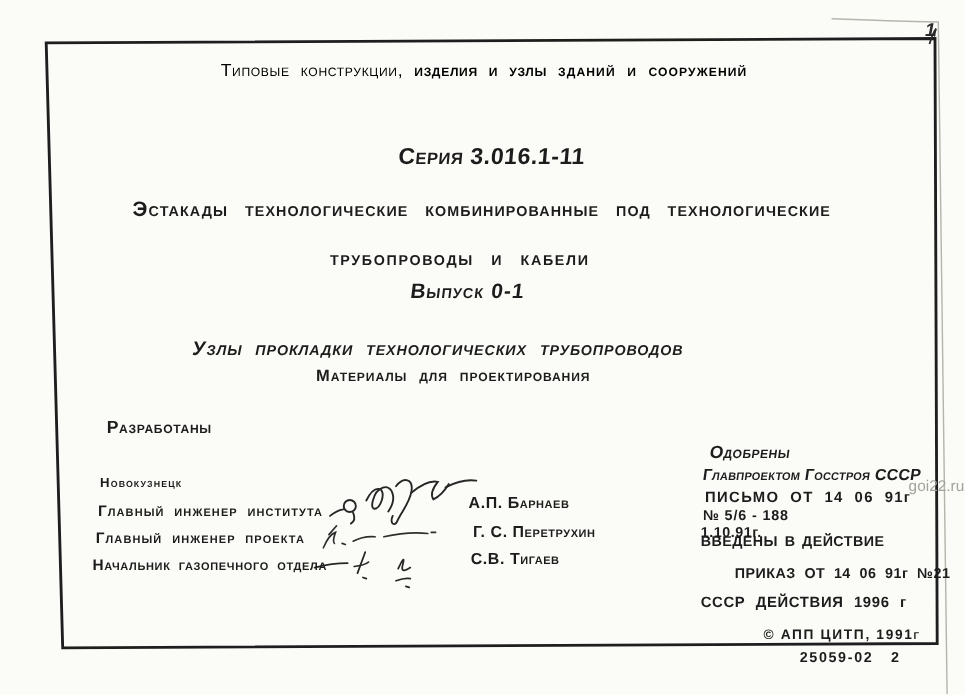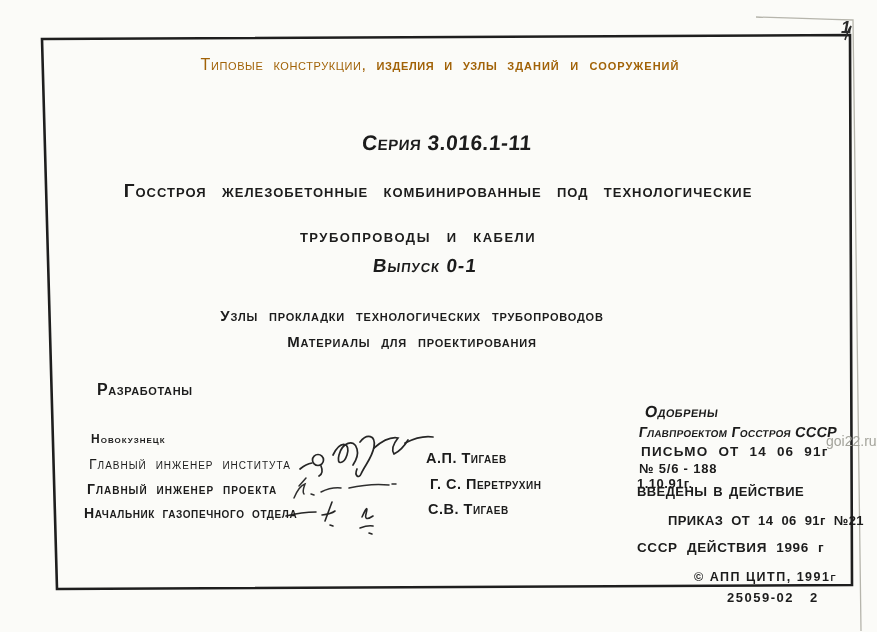--- a/index.html
+++ b/index.html
@@ -8,41 +8,41 @@
     position:relative; width:877px; height:632px; overflow:hidden;
     background:#fbfbf8; color:#1c1c1c;
   }
   .abs { position:absolute; }
   svg.overlay { position:absolute; left:0; top:0; width:877px; height:632px; pointer-events:none; }
 
   
   .caps { font-variant:small-caps; }
   .ctr  { text-align:center; }
 
-  .header-line { top:56px; left:40px; width:800px; font-size:16px; letter-spacing:.6px; word-spacing:5px; color:#a16207; }
+  .header-line { top:56px; left:40px; width:800px; font-size:16px; letter-spacing:.6px; word-spacing:5px; color:#000000; }
   .header-line .w1 { font-weight:500; }
   .header-line .w2 { font-weight:700; }
   .header-line .w3 { font-weight:800; letter-spacing:1px; }
 
   .series { top:131px; left:47px; width:800px; font-size:21px; font-weight:600; letter-spacing:.5px; transform:skewX(-5deg); }
 
   .title1 { top:180px; left:38px; width:800px; font-size:19px; font-weight:700; letter-spacing:1px; word-spacing:9px; }
   .title1 .w2 { font-weight:800; }
   .title2 { top:225px; left:18px; width:800px; font-size:19px; font-weight:800; letter-spacing:1.5px; word-spacing:9px; }
   .issue  { top:255px; left:25px; width:800px; font-size:19px; font-weight:600; transform:skewX(-7deg); letter-spacing:1px; }
 
-  .subtitle1 { top:307px; left:16px;  width:792px; font-size:15px; font-weight:600; letter-spacing:.8px; word-spacing:6px; }
+  .subtitle1 { top:307px; left:2px;  width:792px; font-size:18px; font-weight:600; letter-spacing:.8px; word-spacing:6px;font-style:italic; }
   .subtitle1 .w2 { font-weight:800; }
   .subtitle2 { top:333px; left:12px; width:800px; font-size:15px; font-weight:600; letter-spacing:.8px; word-spacing:6px; }
   .subtitle2 .w2 { font-weight:800; }
 
   .dev-heading   { top:381px; left:97px; font-size:16px; font-weight:600; letter-spacing:.6px; }
   .dev-institute { top:407px; left:94px; font-size:16px; font-weight:600; letter-spacing:1px; word-spacing:5px; }
   .dev-city      { top:432px; left:91px; font-size:12px; font-weight:600; letter-spacing:1px; }
-  .role-0 { top:456px; left:89px; font-size:14px; font-weight:400; letter-spacing:1px; word-spacing:4px; }
+  .role-0 { top:456px; left:89px; font-size:14px; font-weight:700; letter-spacing:1px; word-spacing:4px; }
   .role-1 { top:481px; left:87px; font-size:14px; font-weight:600; letter-spacing:1px; word-spacing:4px; }
   .role-2 { top:505px; left:84px; font-size:14px; font-weight:600; letter-spacing:.6px; word-spacing:3px; }
   .name-0 { top:450px; left:426px; font-size:14.5px; font-weight:700; letter-spacing:.5px; }
   .name-1 { top:476px; left:430px; font-size:14.5px; font-weight:700; letter-spacing:.5px; }
   .name-2 { top:501px; left:428px; font-size:14.5px; font-weight:700; letter-spacing:.5px; }
 
   .app-heading   { top:403px; left:645px; font-size:16px; font-weight:800; transform:skewX(-8deg); letter-spacing:.4px; }
   .app-authority { top:424px; left:639px; font-size:14.5px; font-weight:700; transform:skewX(-8deg); letter-spacing:.2px; }
   .app-letter1   { top:444px; left:641px; font-size:13.5px; font-weight:700; letter-spacing:1.2px; word-spacing:5px; }
   .app-letter2   { top:461px; left:639px; font-size:13px;  font-weight:700; letter-spacing:.8px; }
@@ -109,42 +109,42 @@
 
   <div class="abs header-line ctr caps">
     <span class="w1">Типовые конструкции,</span>
     <span class="w2">изделия и узлы</span>
     <span class="w3">зданий и сооружений</span>
   </div>
 
   <div class="abs series ctr caps">Серия 3.016.1-11</div>
 
   <div class="abs title1 ctr caps">
-    <span class="w1">Госстроя железобетонные</span>
+    <span class="w1">Эстакады технологические</span>
     <span class="w2">комбинированные под технологические</span>
   </div>
   <div class="abs title2 ctr caps">трубопроводы и кабели</div>
   <div class="abs issue ctr caps">Выпуск 0-1</div>
 
   <div class="abs subtitle1 ctr caps">
     <span class="w1">Узлы прокладки технологических</span>
     <span class="w2">трубопроводов</span>
   </div>
   <div class="abs subtitle2 ctr caps">
     <span class="w1">Материалы</span>
     <span class="w2">для проектирования</span>
   </div>
 
   <div class="abs dev-heading caps">Разработаны</div>
   <div class="abs dev-city caps">Новокузнецк</div>
 
   <div class="abs role-0 caps">Главный инженер института</div>
   <div class="abs role-1 caps">Главный инженер проекта</div>
   <div class="abs role-2 caps">Начальник газопечного отдела</div>
-  <div class="abs name-0 caps">А.П. Тигаев</div>
+  <div class="abs name-0 caps">А.П. Барнаев</div>
   <div class="abs name-1 caps">Г. С. Перетрухин</div>
   <div class="abs name-2 caps">С.В. Тигаев</div>
 
   <div class="abs app-heading caps">Одобрены</div>
   <div class="abs app-authority caps">Главпроектом Госстроя СССР</div>
   <div class="abs app-letter1">ПИСЬМО ОТ 14 06 91г</div>
   <div class="abs app-letter2">№ 5/6 - 188</div>
   <div class="abs app-eff1">
     <span class="w1">ВВЕДЕНЫ</span>
     <span class="w2">В ДЕЙСТВИЕ</span>

